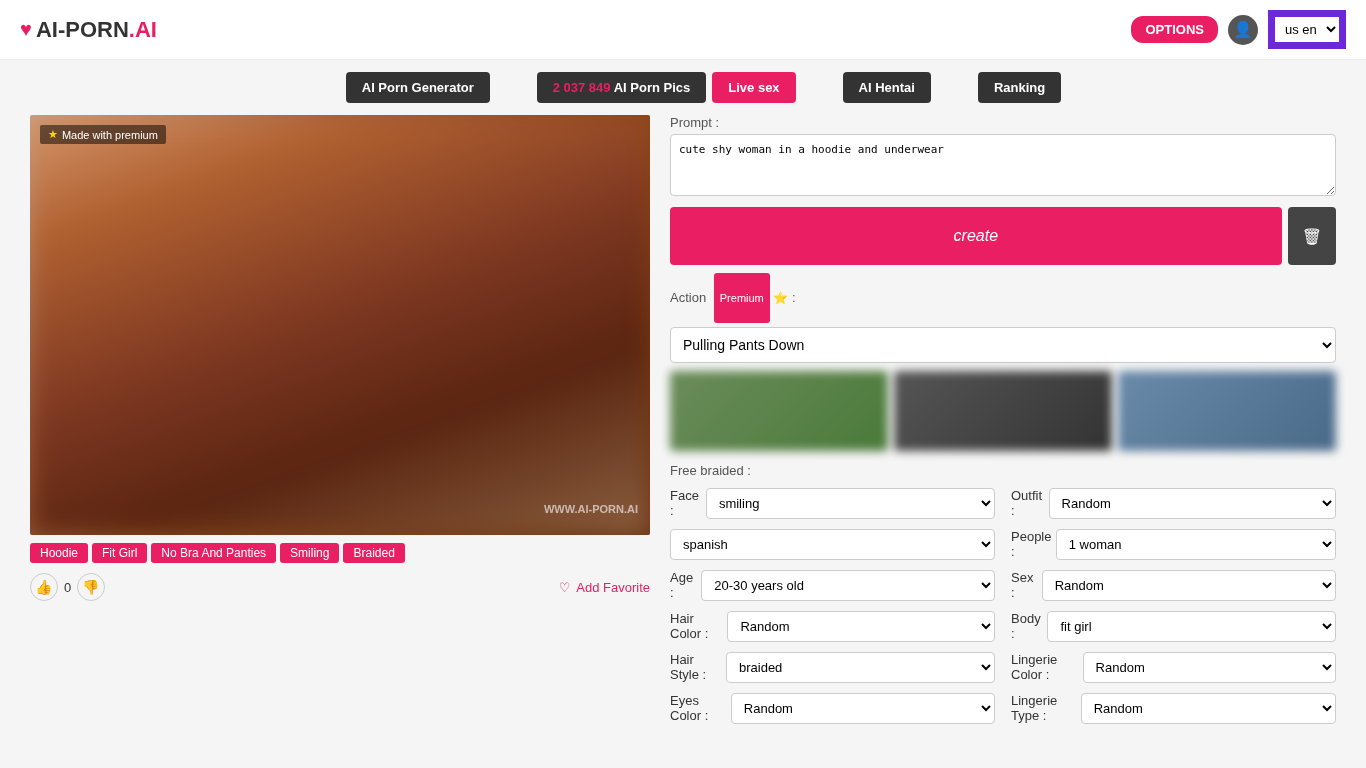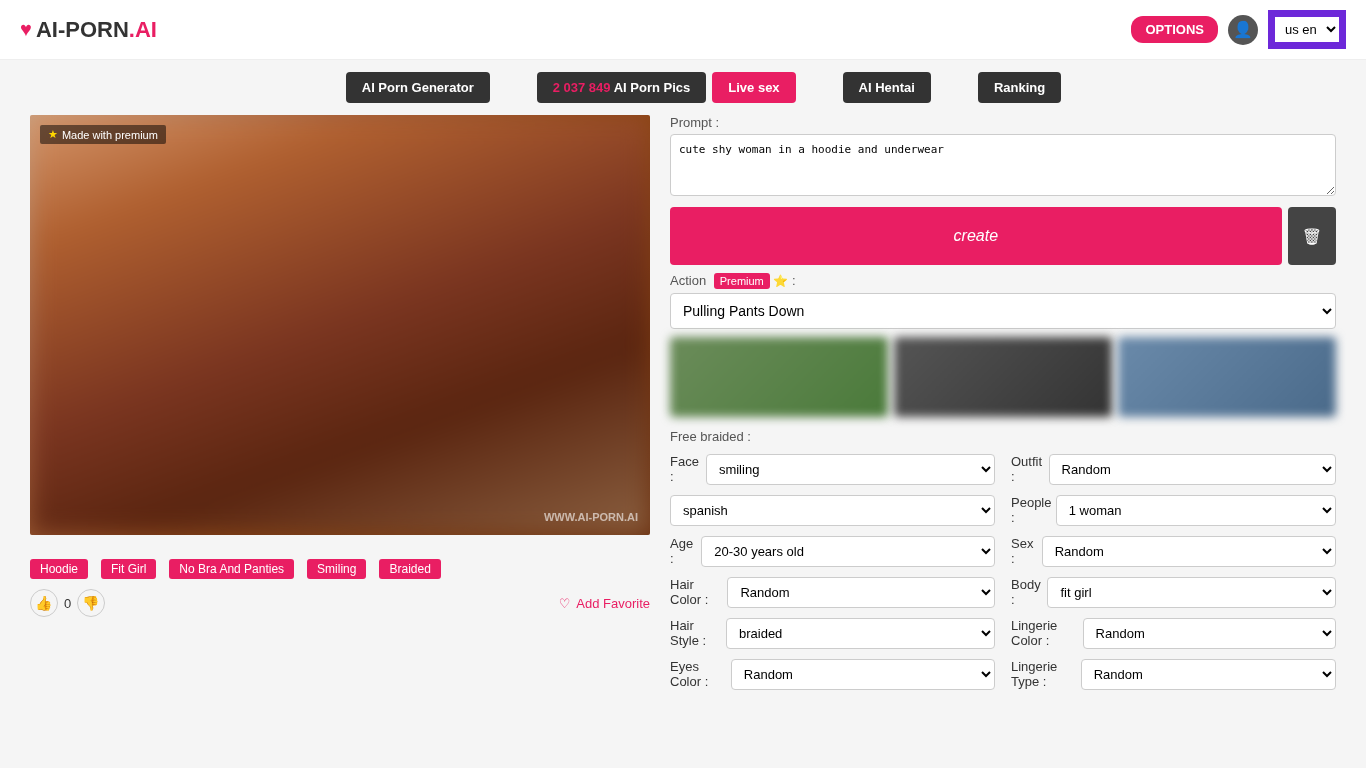--- a/index.html
+++ b/index.html
@@ -93,21 +93,21 @@
     .image-container {
       position: relative;
       width: 100%;
       height: 420px;
       background: linear-gradient(135deg, #c9a080 0%, #a06040 30%, #8b4513 60%, #6b3010 100%);
       overflow: hidden;
       border-radius: 2px;
     }
     .image-watermark {
       position: absolute;
-      bottom: 12px;
+      bottom: 20px;
       right: 12px;
       color: rgba(255,255,255,0.6);
       font-size: 11px;
       font-weight: bold;
     }
     .image-premium-badge {
       position: absolute;
       top: 10px;
       left: 10px;
       background: rgba(0,0,0,0.5);
@@ -123,22 +123,22 @@
     .image-blur {
       width: 100%;
       height: 100%;
       filter: blur(12px);
       background: linear-gradient(160deg, #d4956a 0%, #b06030 20%, #7a3520 50%, #5a2510 70%, #8b6040 100%);
     }
 
     
     .tags {
       display: flex;
-      gap: 13px;
-      margin-top: 24px;
+      gap: 4px;
+      margin-top: 8px;
       flex-wrap: wrap;
     }
     .tag {
       background: #e91e63;
       color: #fff;
       padding: 3px 10px;
       border-radius: 3px;
       font-size: 12px;
       cursor: pointer;
     }
@@ -227,21 +227,21 @@
     .action-label {
       font-size: 13px;
       color: #555;
       margin-bottom: 4px;
     }
     .premium-badge {
       display: inline-block;
       background: #e91e63;
       color: #fff;
       font-size: 11px;
-      padding: 2px 6px;
+      padding: 19px 6px;
       border-radius: 3px;
       margin-left: 4px;
     }
     .premium-star-inline {
       color: gold;
       font-size: 12px;
     }
     .action-select {
       width: 100%;
       padding: 8px;

